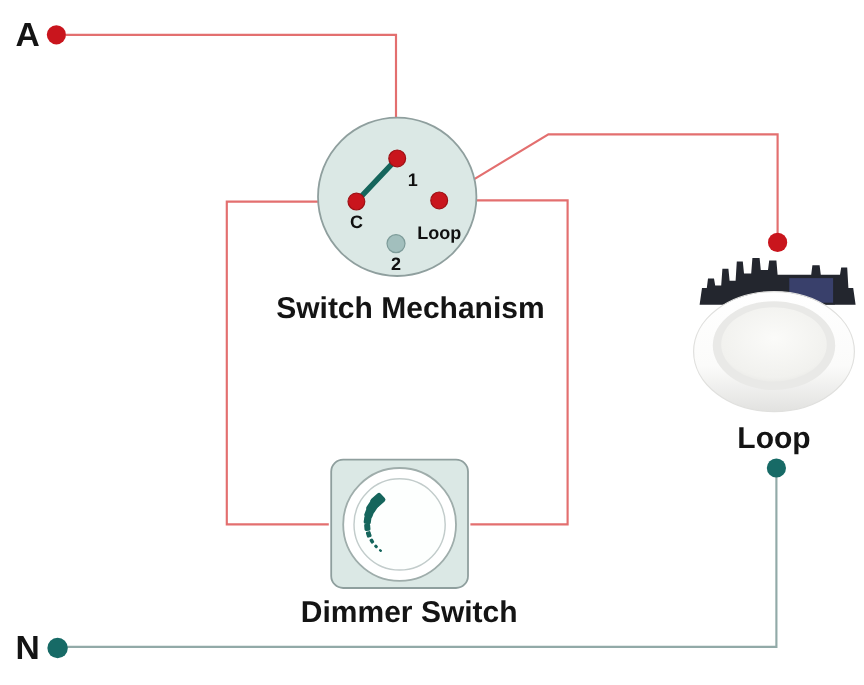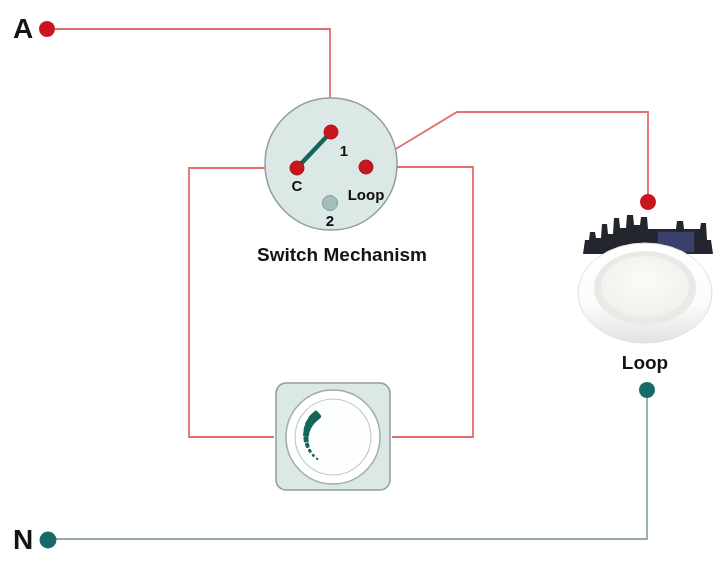--- a/index.html
+++ b/index.html
@@ -12,21 +12,21 @@
   }
   #stage svg{position:absolute;left:0;top:0;}
   .label{
     position:absolute;
     font-weight:700;
     color:#141414;
     white-space:nowrap;
     line-height:1;
   }
   .supply-label{font-size:28px;}
-  .component-label{font-size:19px;transform:translateX(-50%);text-align:right;}
+  .component-label{font-size:25px;transform:translateX(-50%);text-align:right;}
   .terminal-label{font-size:15px;transform:translateX(-50%);color:#101010;}
 </style>
 </head>
 <body>
 
 <div id="stage">
 
   <svg width="720" height="571" viewBox="0 0 720 571">
     <defs>
       <linearGradient id="bezelGrad" x1="0" y1="0" x2="0" y2="1">
@@ -106,16 +106,17 @@
   <div class="label terminal-label" style="left:344px;top:143px;">1</div>
 
   <div class="label terminal-label" style="left:297px;top:178px;">C</div>
 
   <div class="label terminal-label" style="left:366px;top:177px;margin-top:10px;">Loop</div>
 
   <div class="label terminal-label" style="left:330px;top:213px;">2</div>
 
   <div class="label component-label" style="left:342px;top:245px;">Switch Mechanism</div>
 
+  <div class="label component-label" style="left:341px;top:498px;">Dimmer Switch</div>
 
   <div class="label component-label" style="left:645px;top:353px;">Loop</div>
 
 </div>
 
 </body></html>

